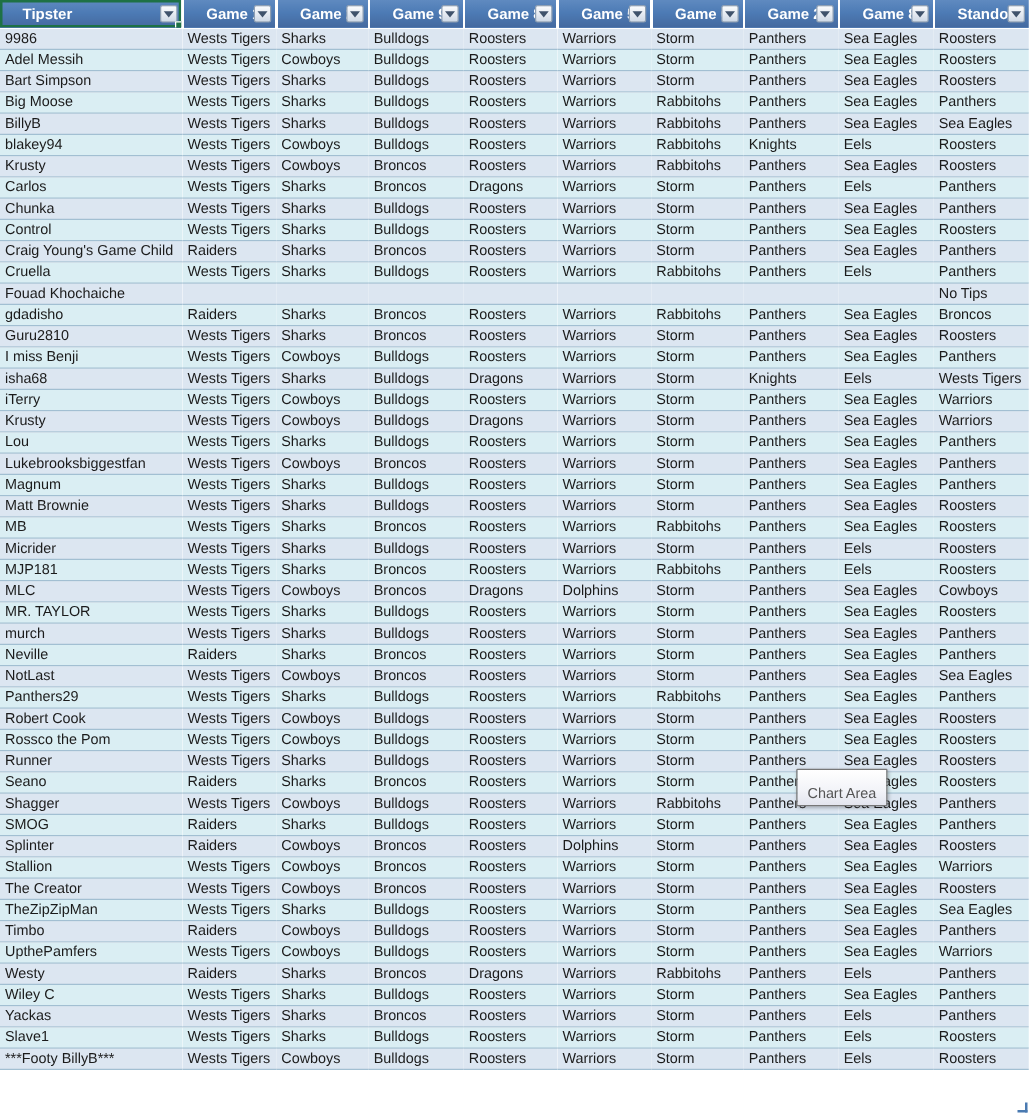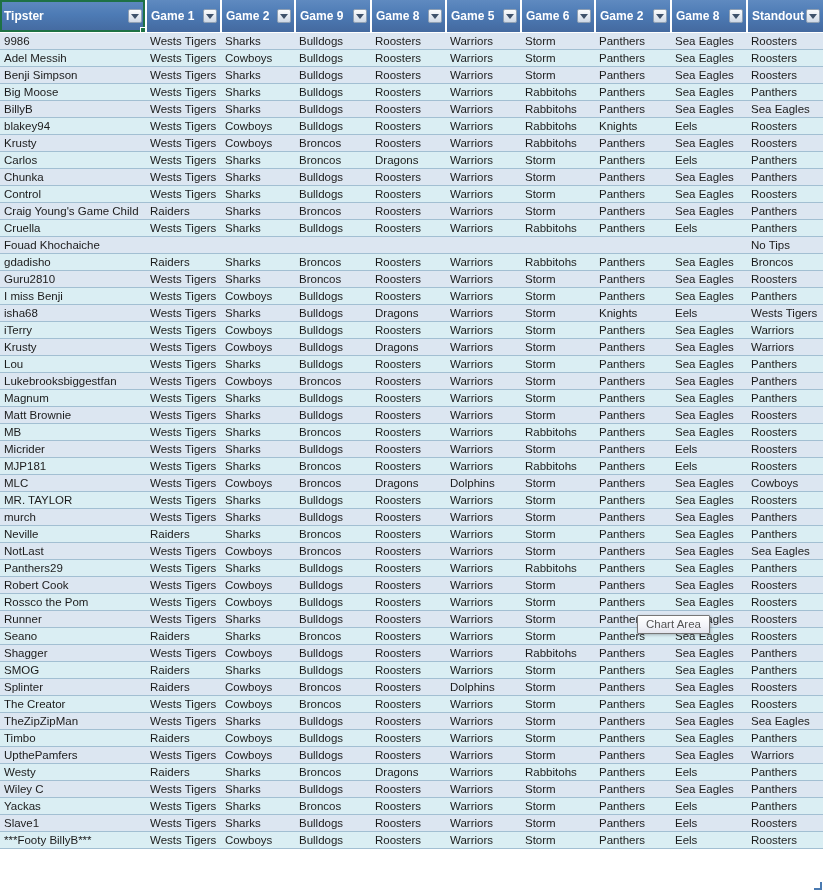--- a/index.html
+++ b/index.html
@@ -5,21 +5,21 @@
   html,body{margin:0;padding:0;}
   body{
     width:823px;height:892px;background:#ffffff;overflow:hidden;position:relative;
     font-family:"Liberation Sans","DejaVu Sans",sans-serif;
     -webkit-font-smoothing:antialiased;
   }
   #sheet{position:absolute;left:0;top:0;width:823px;}
   table.sheet-table{border-collapse:collapse;table-layout:fixed;width:823px;}
   
   thead th{
-    position:relative;height:32px;padding:0 2px 0 4px;
+    position:relative;height:22px;padding:0 2px 0 18px;
     background:linear-gradient(#5f8ac0 0%,#4d7bb5 45%,#44699f 100%);
     color:#ffffff;font-size:12px;font-weight:bold;text-align:left;
     border-right:2px solid #ffffff;border-bottom:1px solid #ffffff;
     white-space:nowrap;overflow:hidden;
   }
   thead th:last-child{border-right:none;}
   .filter-btn{
     position:absolute;right:3px;top:50%;margin-top:-7px;
     width:14px;height:14px;border:1px solid #8fa0b4;border-radius:2px;
     background:linear-gradient(#fbfcfd 0%,#e6ebf2 50%,#cfd9e6 100%);
@@ -39,21 +39,21 @@
   
   tbody td{
     height:16px;padding:0 2px 0 4px;font-size:11.5px;color:#1b1b1b;
     border-bottom:1px solid #a2bfd2;white-space:nowrap;overflow:hidden;
   }
   tbody tr:nth-child(odd) td{background:#dce6f1;}
   tbody tr:nth-child(even) td{background:#daeef3;}
   
   #tooltip{
     position:absolute;left:637px;top:615px;z-index:20;
-    padding:2px 8px 3px 8px;font-size:11.5px;color:#545454;
+    padding:13px 8px 3px 8px;font-size:11.5px;color:#545454;
     background:linear-gradient(#ffffff 0%,#f2f3f8 60%,#e3e5ee 100%);
     border:1px solid #777777;border-radius:1px;
     box-shadow:1px 1px 3px rgba(0,0,0,0.25);white-space:nowrap;
   }
   
   #resize-handle{
     position:absolute;right:1px;bottom:2px;width:6px;height:6px;z-index:5;
     border-right:2px solid #4a7ab1;border-bottom:2px solid #4a7ab1;
   }
 </style>
@@ -127,21 +127,21 @@
           <td>Cowboys</td>
           <td>Bulldogs</td>
           <td>Roosters</td>
           <td>Warriors</td>
           <td>Storm</td>
           <td>Panthers</td>
           <td>Sea Eagles</td>
           <td>Roosters</td>
         </tr>
         <tr>
-          <td>Benji Simpson</td>
+          <td>Bart Simpson</td>
           <td>Wests Tigers</td>
           <td>Sharks</td>
           <td>Bulldogs</td>
           <td>Roosters</td>
           <td>Warriors</td>
           <td>Storm</td>
           <td>Panthers</td>
           <td>Sea Eagles</td>
           <td>Roosters</td>
         </tr>
@@ -571,20 +571,32 @@
           <td>Cowboys</td>
           <td>Broncos</td>
           <td>Roosters</td>
           <td>Dolphins</td>
           <td>Storm</td>
           <td>Panthers</td>
           <td>Sea Eagles</td>
           <td>Roosters</td>
         </tr>
         <tr>
+          <td>Stallion</td>
+          <td>Wests Tigers</td>
+          <td>Cowboys</td>
+          <td>Broncos</td>
+          <td>Roosters</td>
+          <td>Warriors</td>
+          <td>Storm</td>
+          <td>Panthers</td>
+          <td>Sea Eagles</td>
+          <td>Warriors</td>
+        </tr>
+        <tr>
           <td>The Creator</td>
           <td>Wests Tigers</td>
           <td>Cowboys</td>
           <td>Broncos</td>
           <td>Roosters</td>
           <td>Warriors</td>
           <td>Storm</td>
           <td>Panthers</td>
           <td>Sea Eagles</td>
           <td>Roosters</td>

